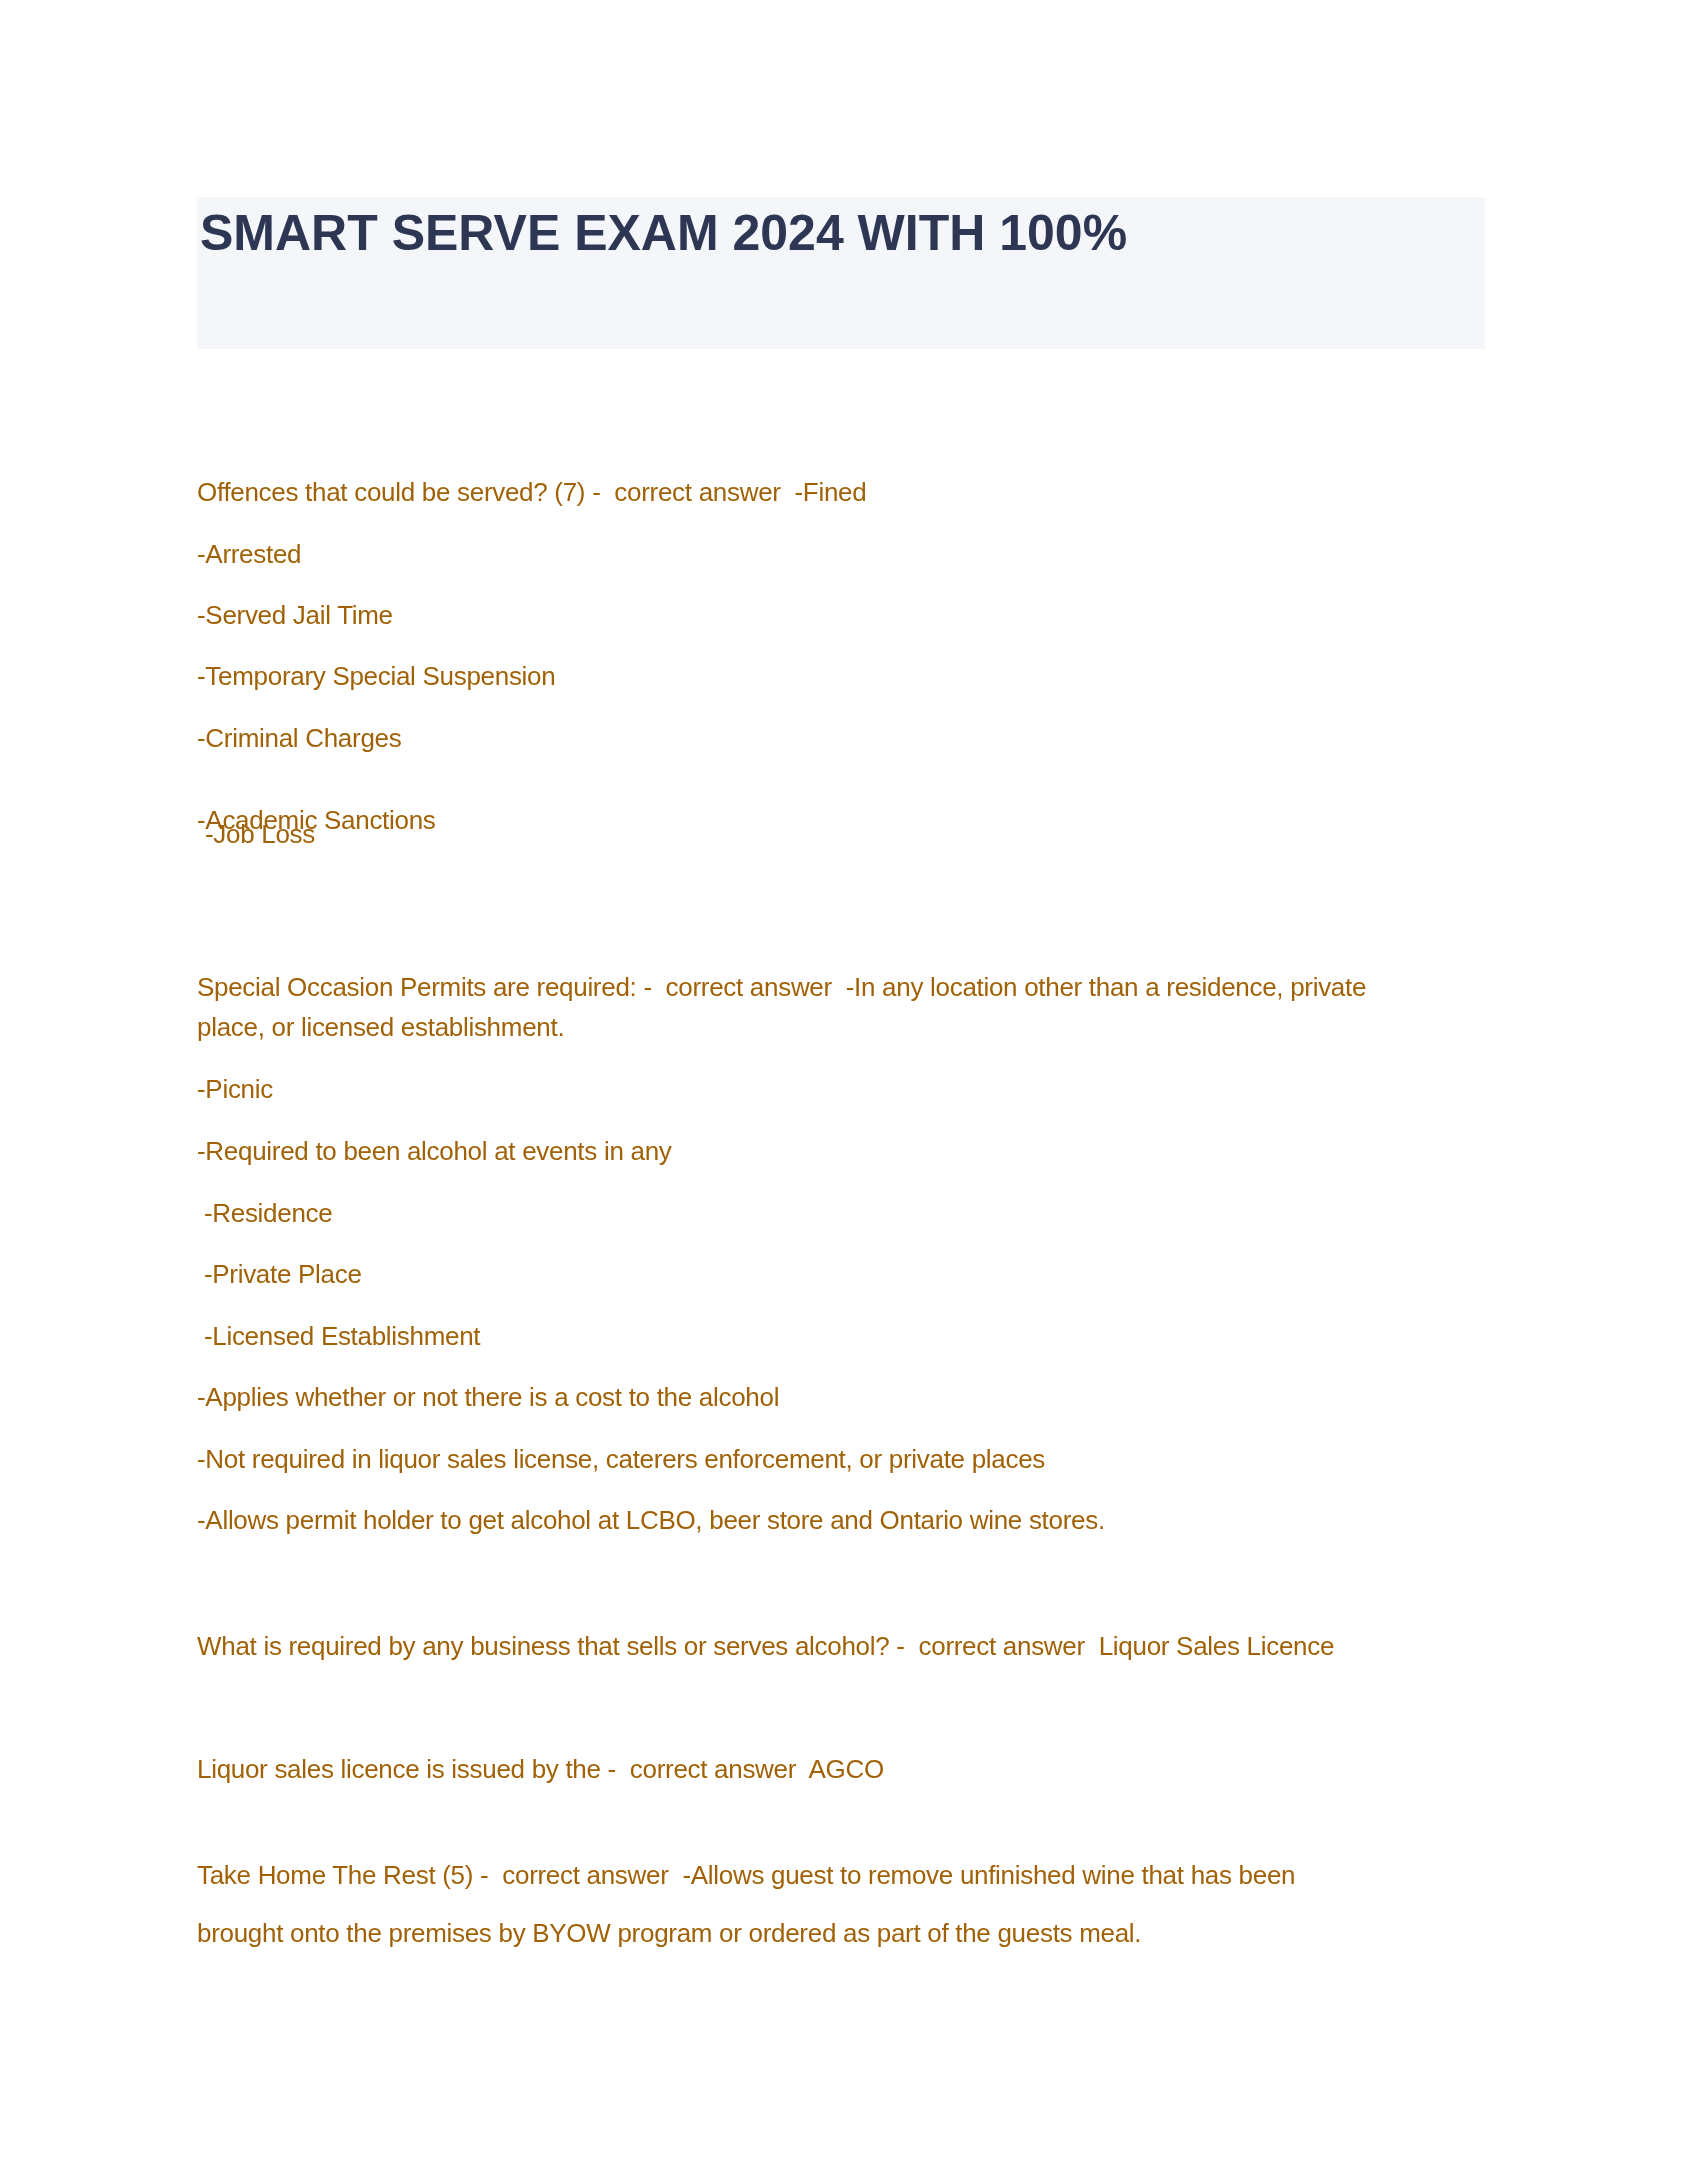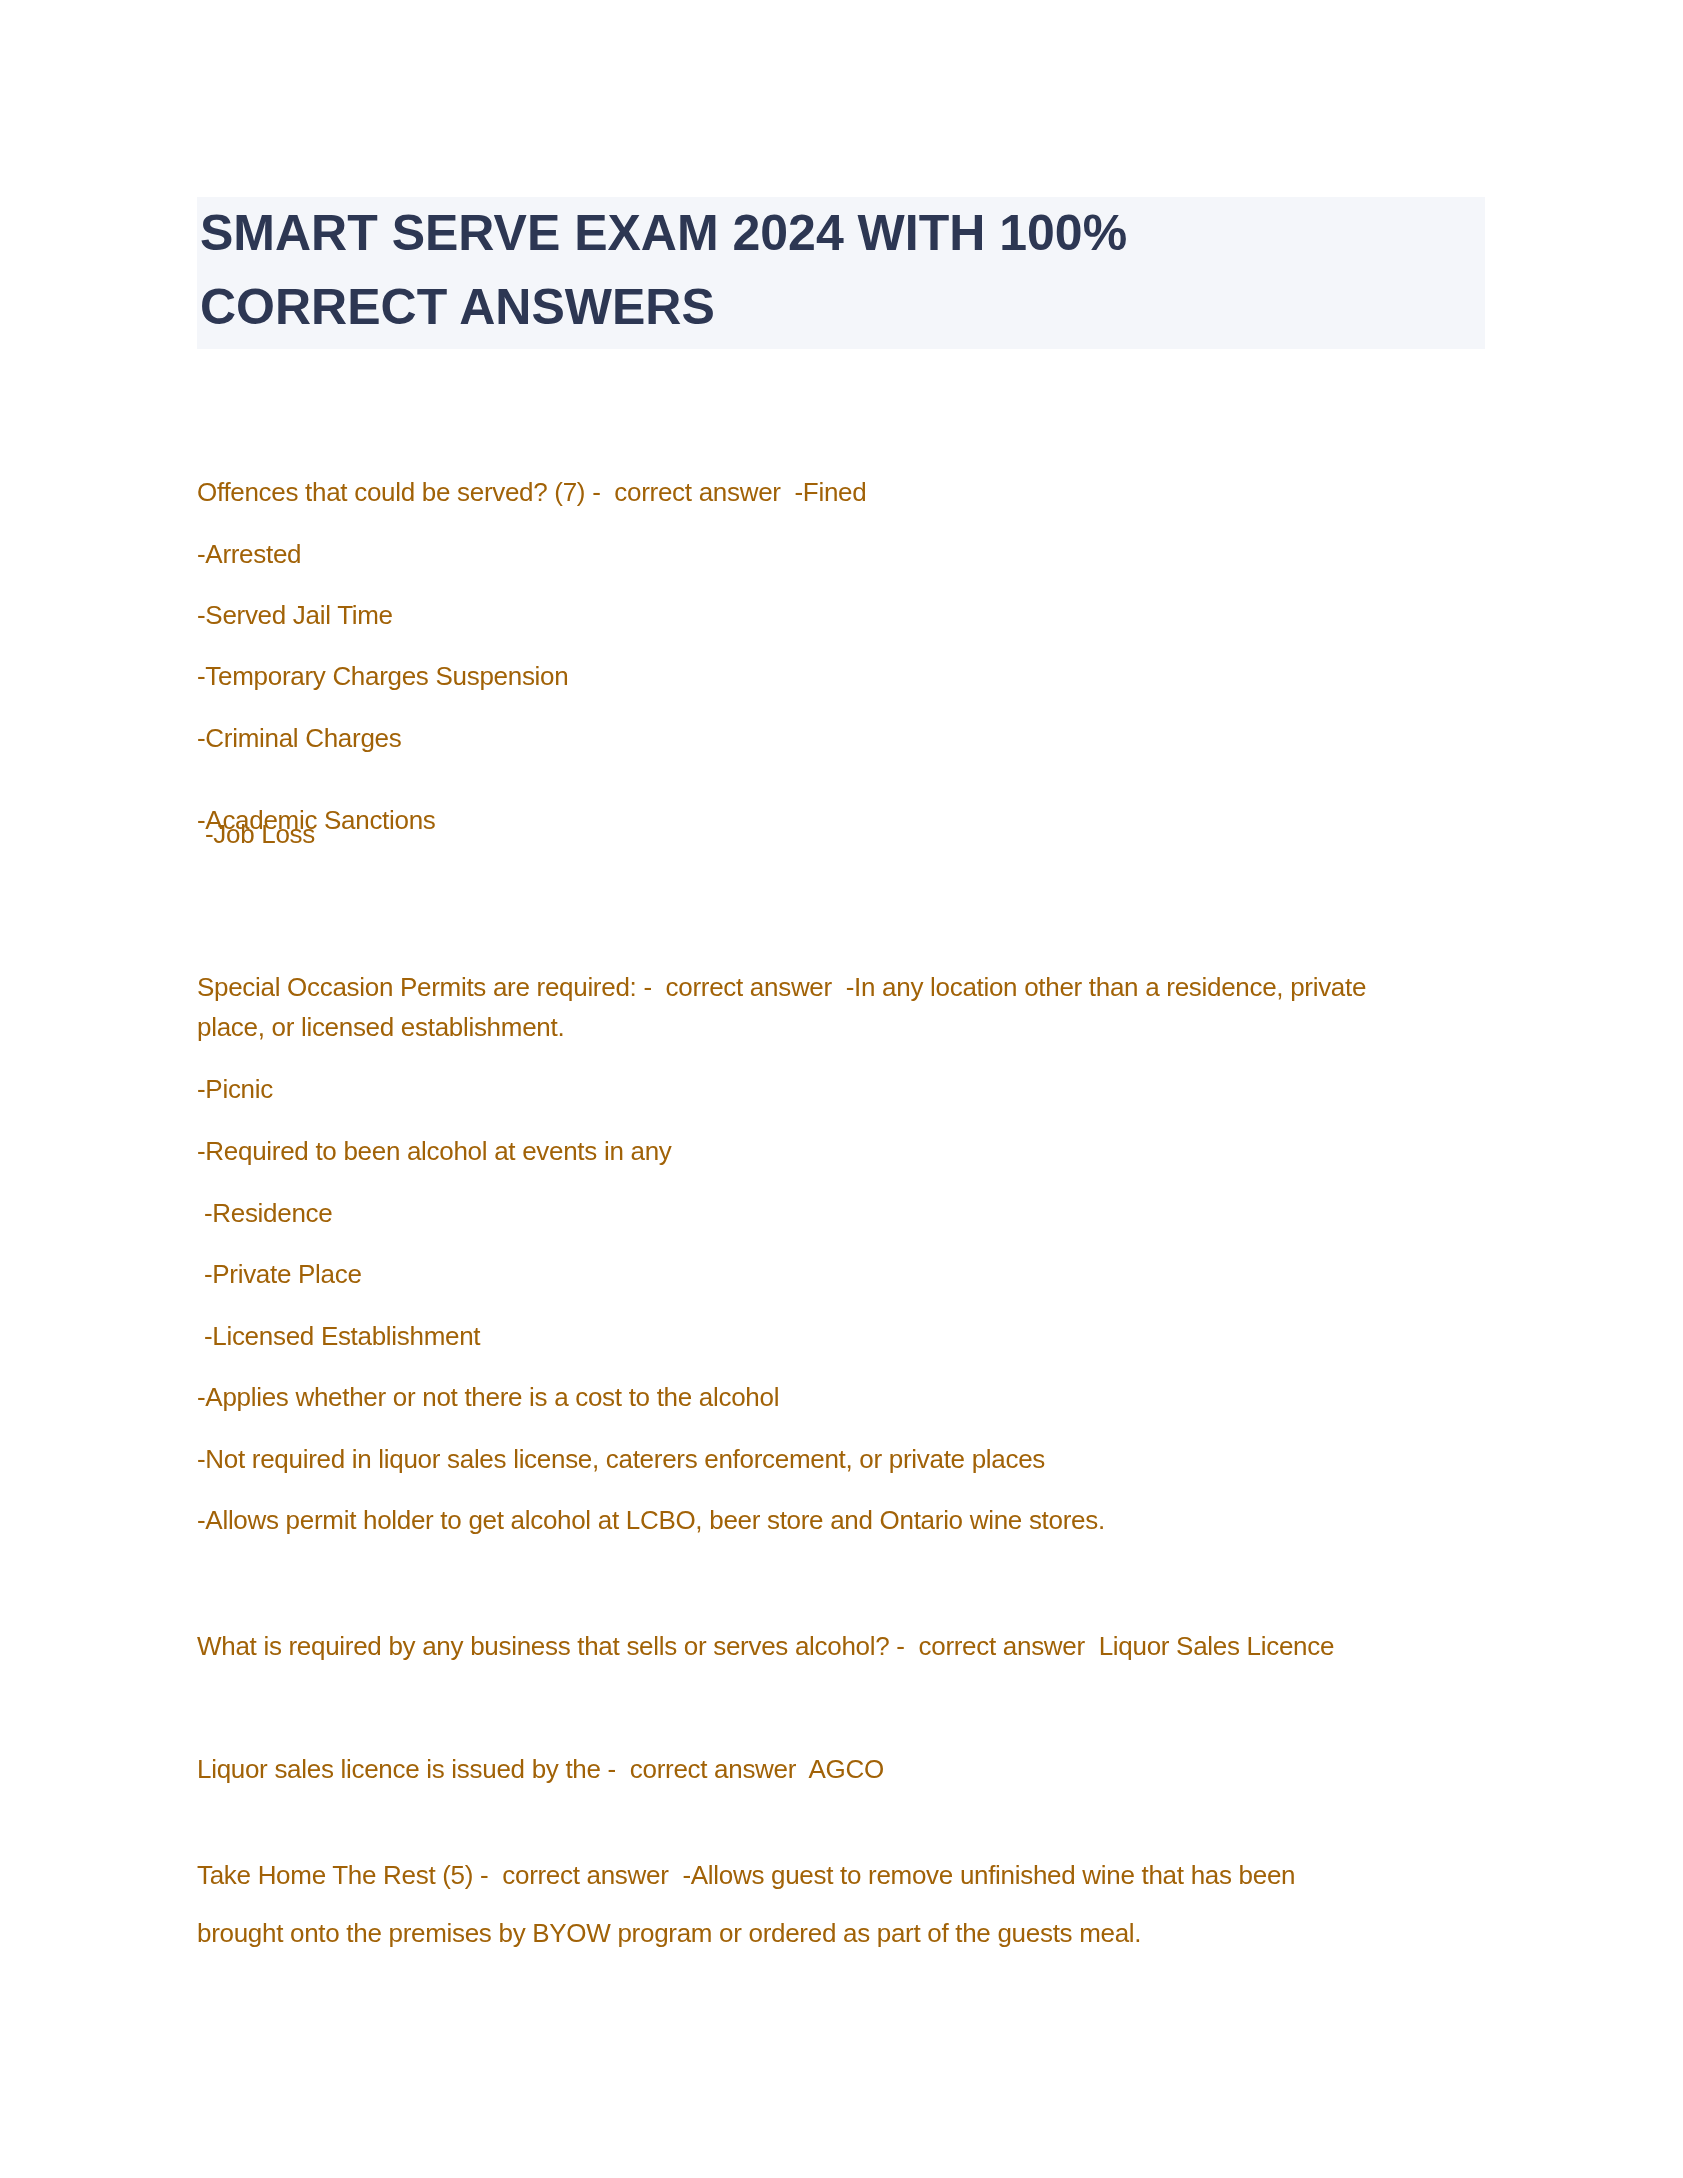--- a/index.html
+++ b/index.html
@@ -54,27 +54,26 @@
       letter-spacing: -0.3px;
     }
   </style>
 </head>
 <body>
 
 <div class="page">
 
   <div class="title-box"></div>
   <h1 class="title-line" style="top:196px;">SMART SERVE EXAM 2024 WITH 100%</h1>
-  <h1 class="title-line" style="top:270px;">CORRECT ANSWERS</h1>
 
   <div>
     <p class="line" style="top:472px;">Offences that could be served? (7) -  correct answer  -Fined</p>
     <p class="line" style="top:534px;">-Arrested</p>
     <p class="line" style="top:595px;">-Served Jail Time</p>
-    <p class="line" style="top:656px;">-Temporary Charges Suspension</p>
+    <p class="line" style="top:656px;">-Temporary Special Suspension</p>
     <p class="line" style="top:718px;">-Criminal Charges</p>
     <p class="line" style="top:800px;">-Academic Sanctions</p>
     <p class="line" style="top:814px;margin-left:8px;">-Job Loss</p>
   </div>
 
   <div>
     <p class="line" style="top:967px;">Special Occasion Permits are required: -  correct answer  -In any location other than a residence, private</p>
     <p class="line" style="top:1007px;">place, or licensed establishment.</p>
     <p class="line" style="top:1069px;">-Picnic</p>
     <p class="line" style="top:1131px;">-Required to been alcohol at events in any</p>

